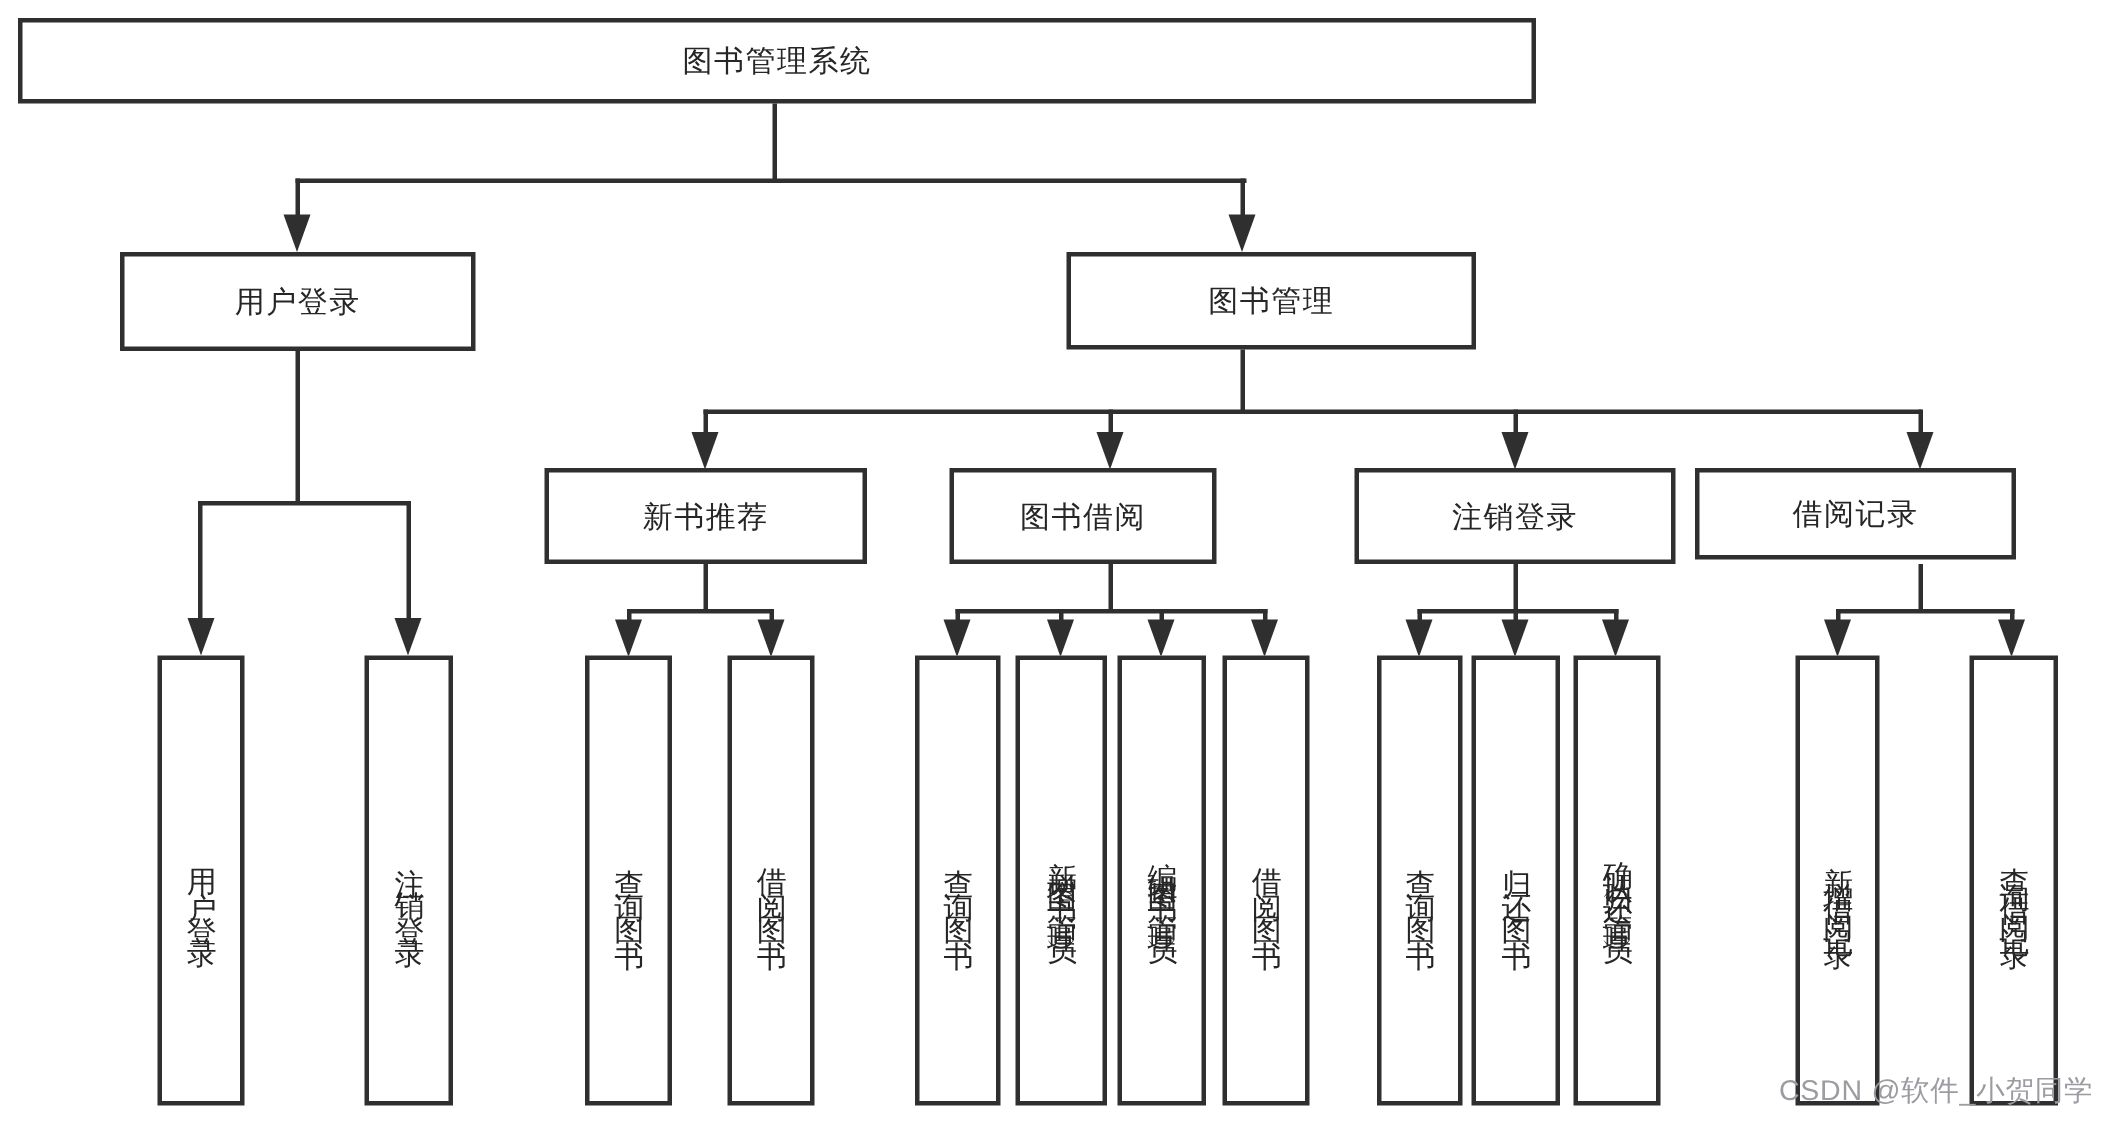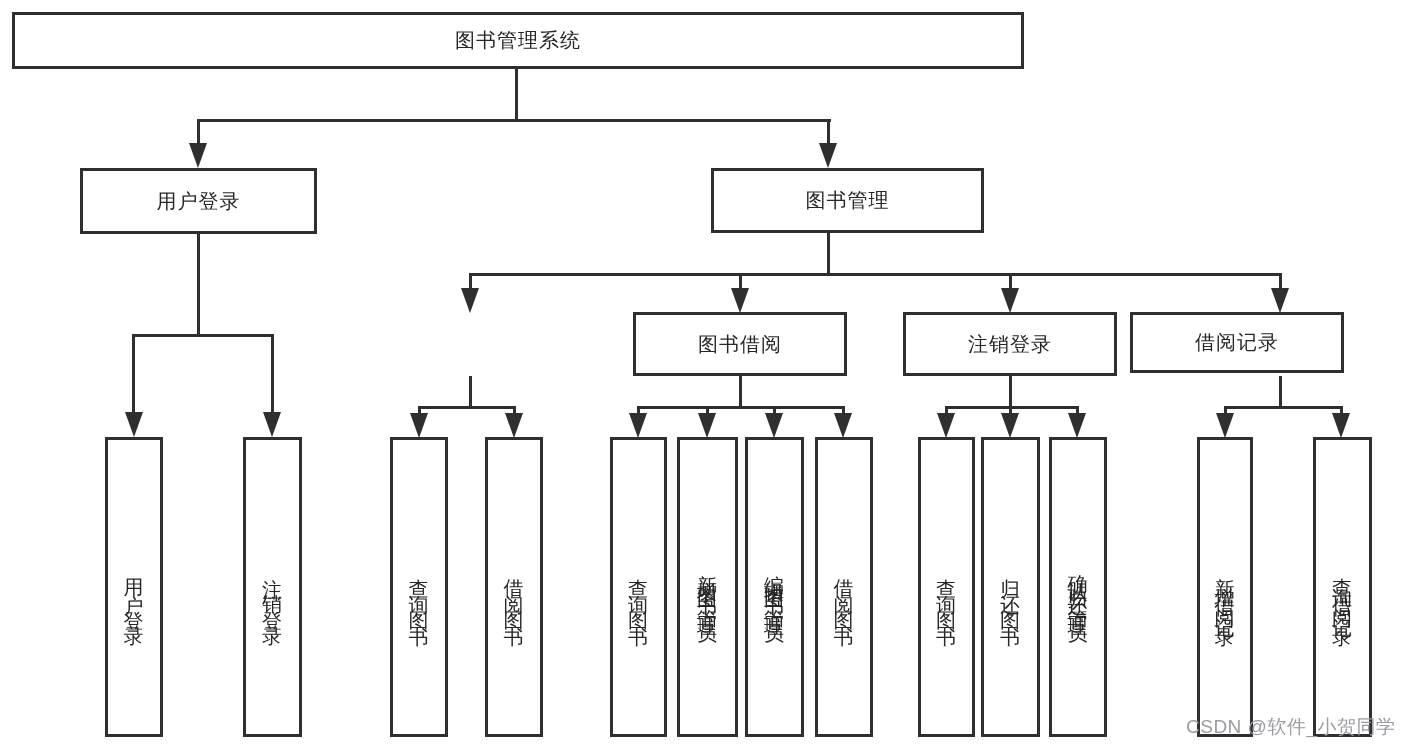--- a/index.html
+++ b/index.html
@@ -81,21 +81,24 @@
     <div class="vline" style="left:469px;top:273px;height:17px"></div>
     <div class="arrow" style="left:461px;top:288px"></div>
     <div class="vline" style="left:739px;top:273px;height:17px"></div>
     <div class="arrow" style="left:731px;top:288px"></div>
     <div class="vline" style="left:1009px;top:273px;height:17px"></div>
     <div class="arrow" style="left:1001px;top:288px"></div>
     <div class="vline" style="left:1279px;top:273px;height:17px"></div>
     <div class="arrow" style="left:1271px;top:288px"></div>
   </div>
 
-  <div class="box" style="left:633px;top:312px;width:214px;height:64px">
+  <div class="box" style="left:363px;top:312px;width:215px;height:64px">
+    <span>新书推荐</span>
+  </div>
+  <div class="box" style="left:633px;top:312px;width:178px;height:64px">
     <span>图书借阅</span>
   </div>
   <div class="box" style="left:903px;top:312px;width:214px;height:64px">
     <span>注销登录</span>
   </div>
   <div class="box" style="left:1130px;top:312px;width:214px;height:61px">
     <span>借阅记录</span>
   </div>
 
   <div>

